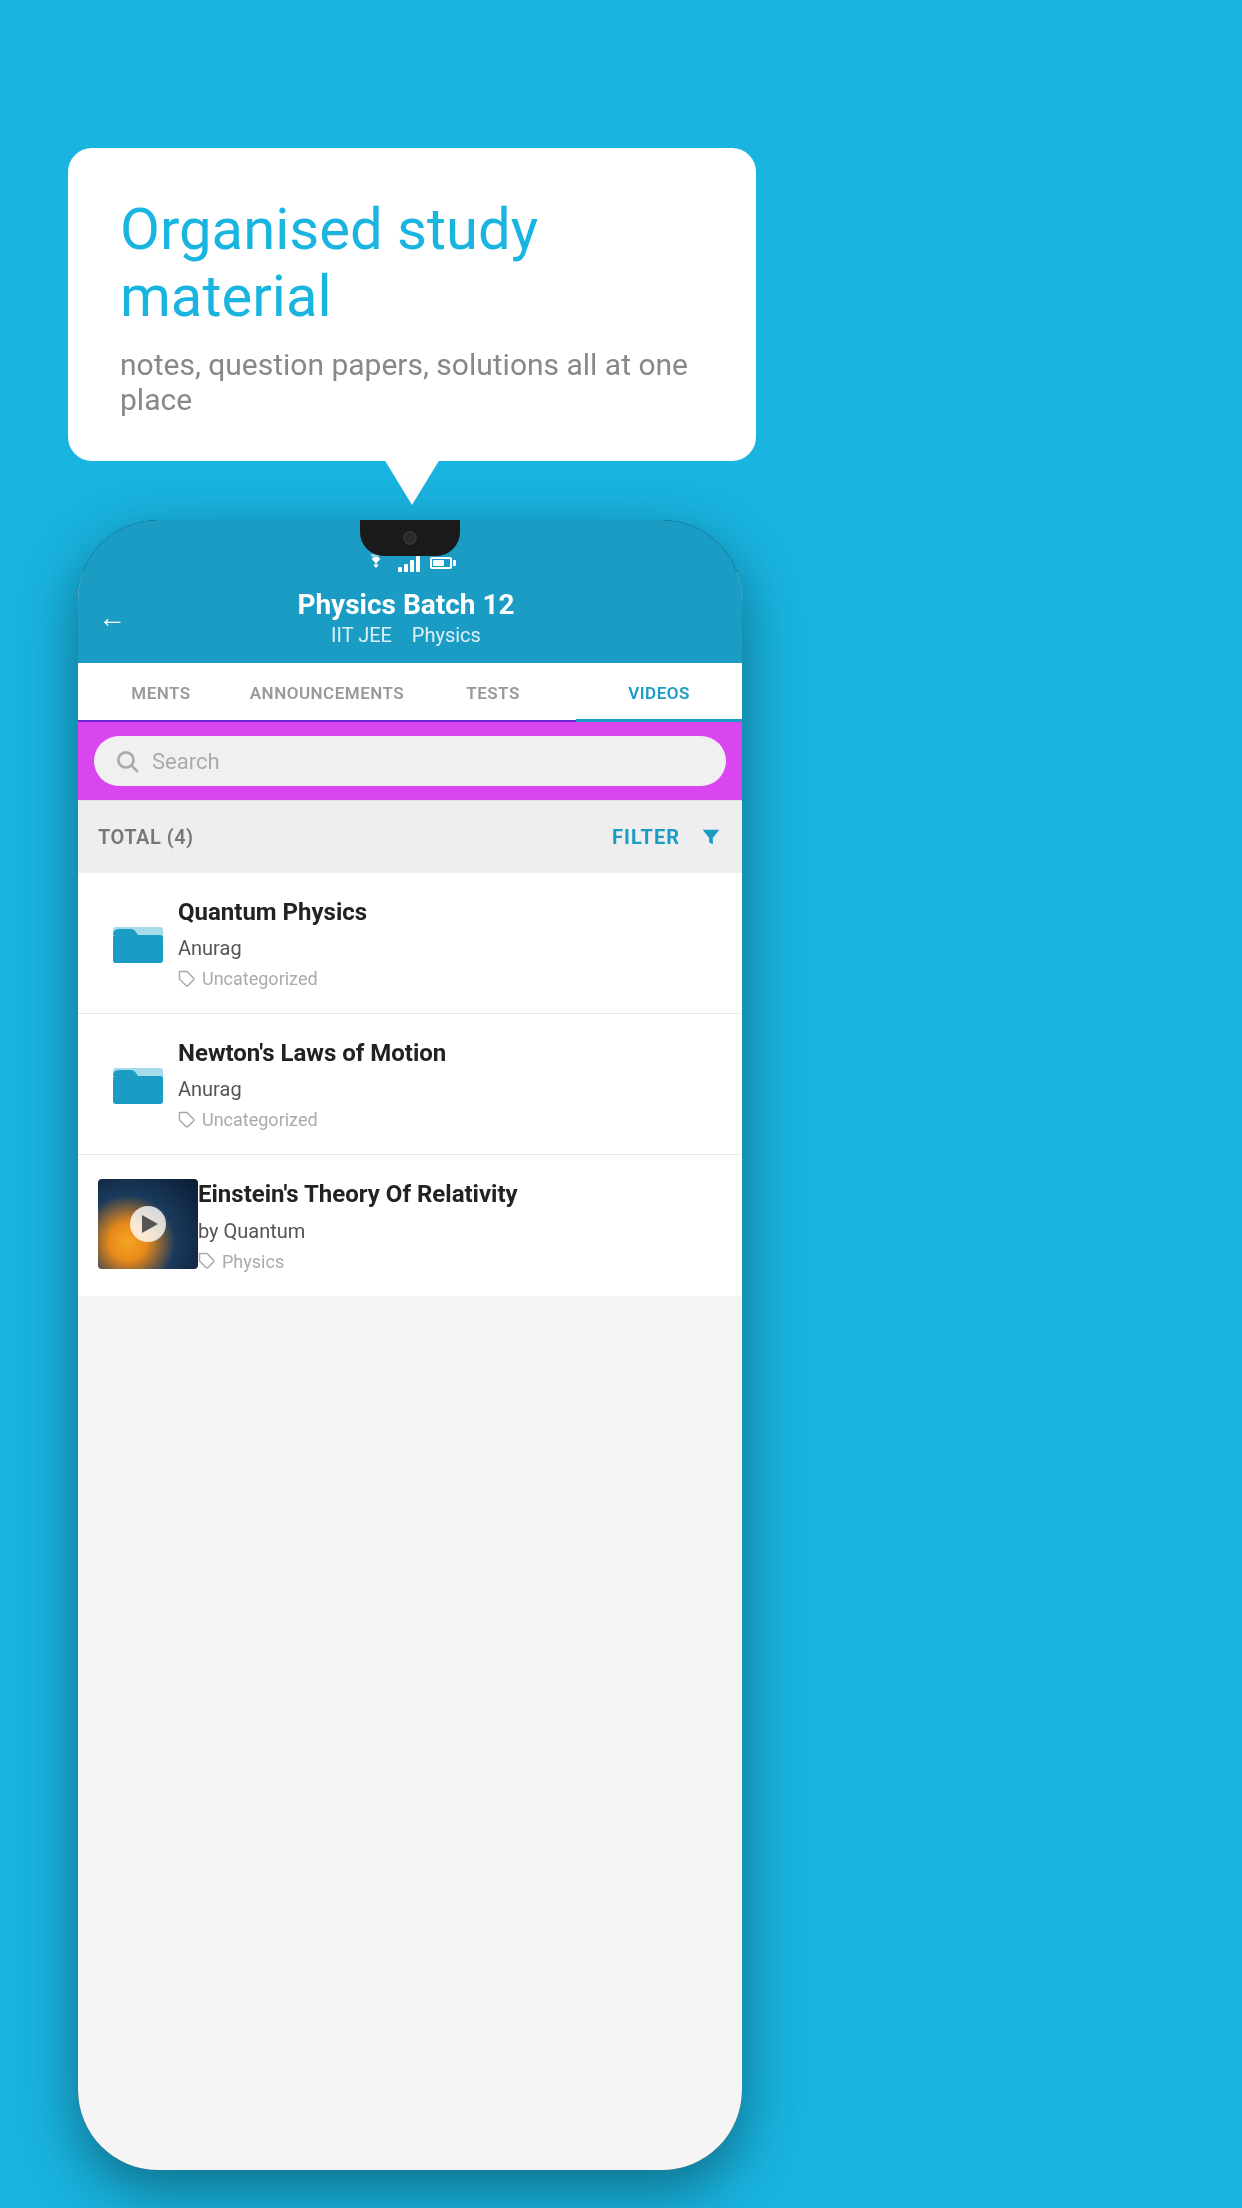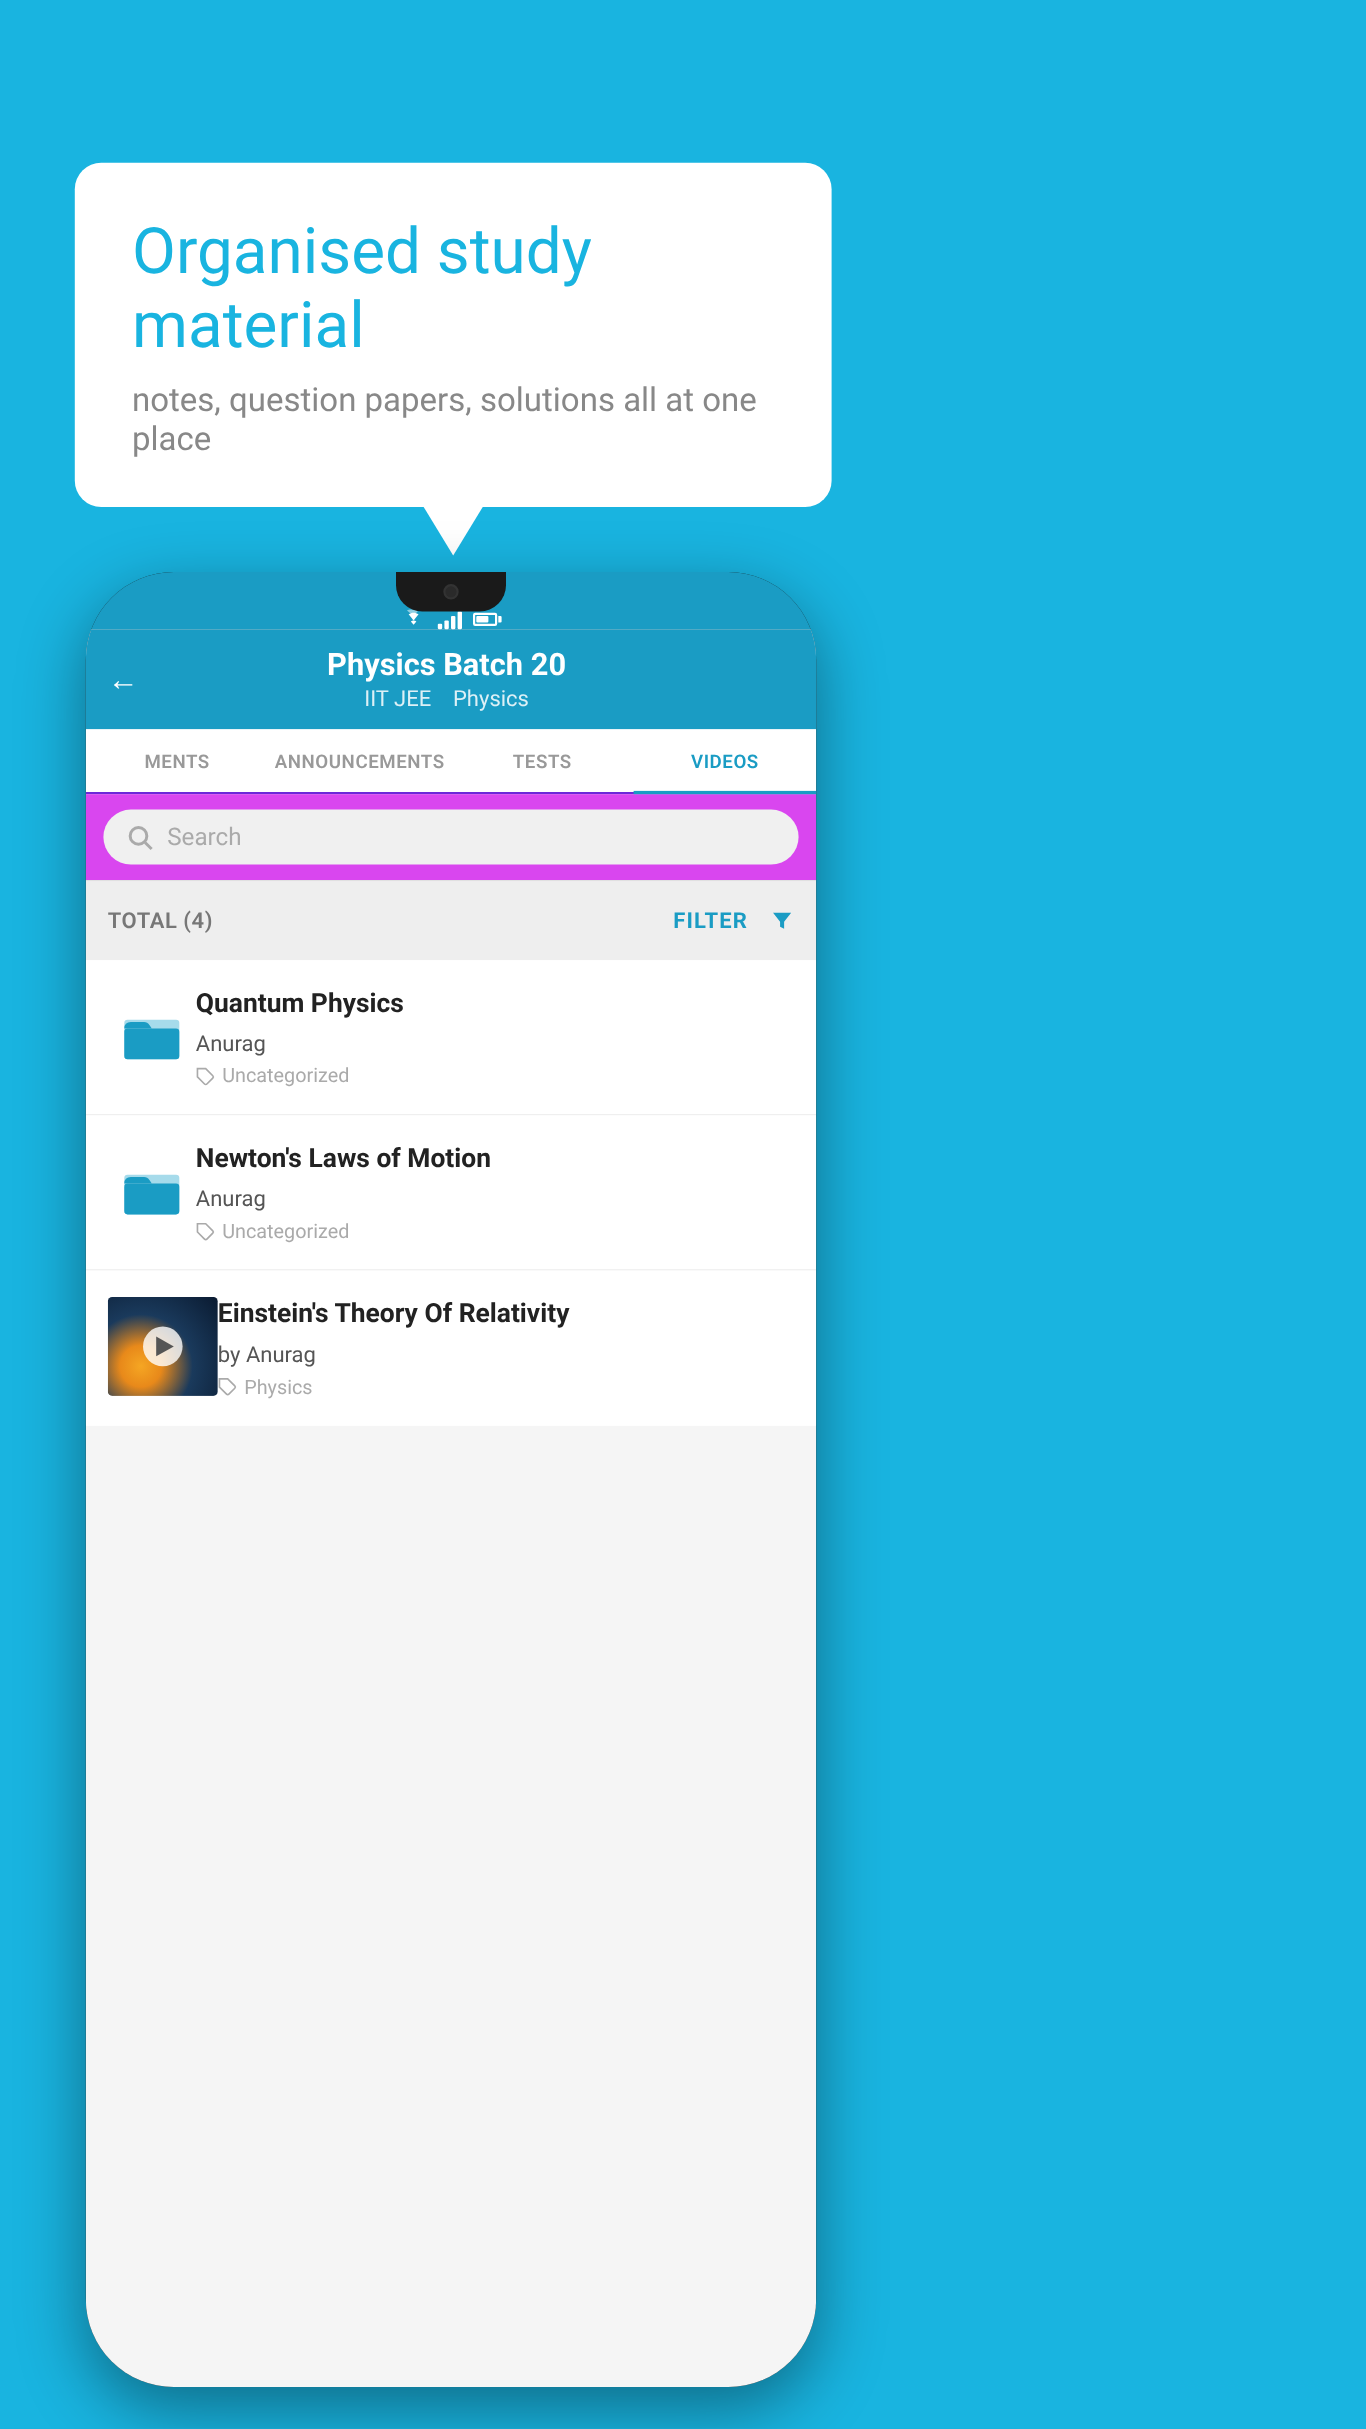--- a/index.html
+++ b/index.html
@@ -413,21 +413,21 @@
         <div class="battery-tip"></div>
       </div>
     </div>
   </div>
 
   <div class="phone-screen">
 
     <div class="app-header">
       <div class="back-arrow">←</div>
       <div class="header-title-area">
-        <div class="header-main-title">Physics Batch 20</div>
+        <div class="header-main-title">Physics Batch 12</div>
         <div class="header-subtitle">
           <span>IIT JEE</span>
           &nbsp;&nbsp;
           <span>Physics</span>
         </div>
       </div>
       <div style="width:36px;"></div>
     </div>
 
     <div class="tabs-bar">
@@ -506,21 +506,21 @@
 
       <div class="video-item" style="align-items:flex-start;">
         <div class="video-thumbnail">
           <div class="video-thumb-space"></div>
           <div class="play-button-overlay">
             <div class="play-triangle"></div>
           </div>
         </div>
         <div class="video-info">
           <div class="video-title">Einstein's Theory Of Relativity</div>
-          <div class="video-author">by Anurag</div>
+          <div class="video-author">by Quantum</div>
           <div class="video-tag">
             <svg width="18" height="18" viewBox="0 0 24 24" fill="none" stroke="#aaaaaa" stroke-width="2">
               <path d="M20.59 13.41l-7.17 7.17a2 2 0 0 1-2.83 0L2 12V2h10l8.59 8.59a2 2 0 0 1 0 2.82z"></path>
               <line x1="7" y1="7" x2="7.01" y2="7"></line>
             </svg>
             <span class="tag-label">Physics</span>
           </div>
         </div>
       </div>
 

